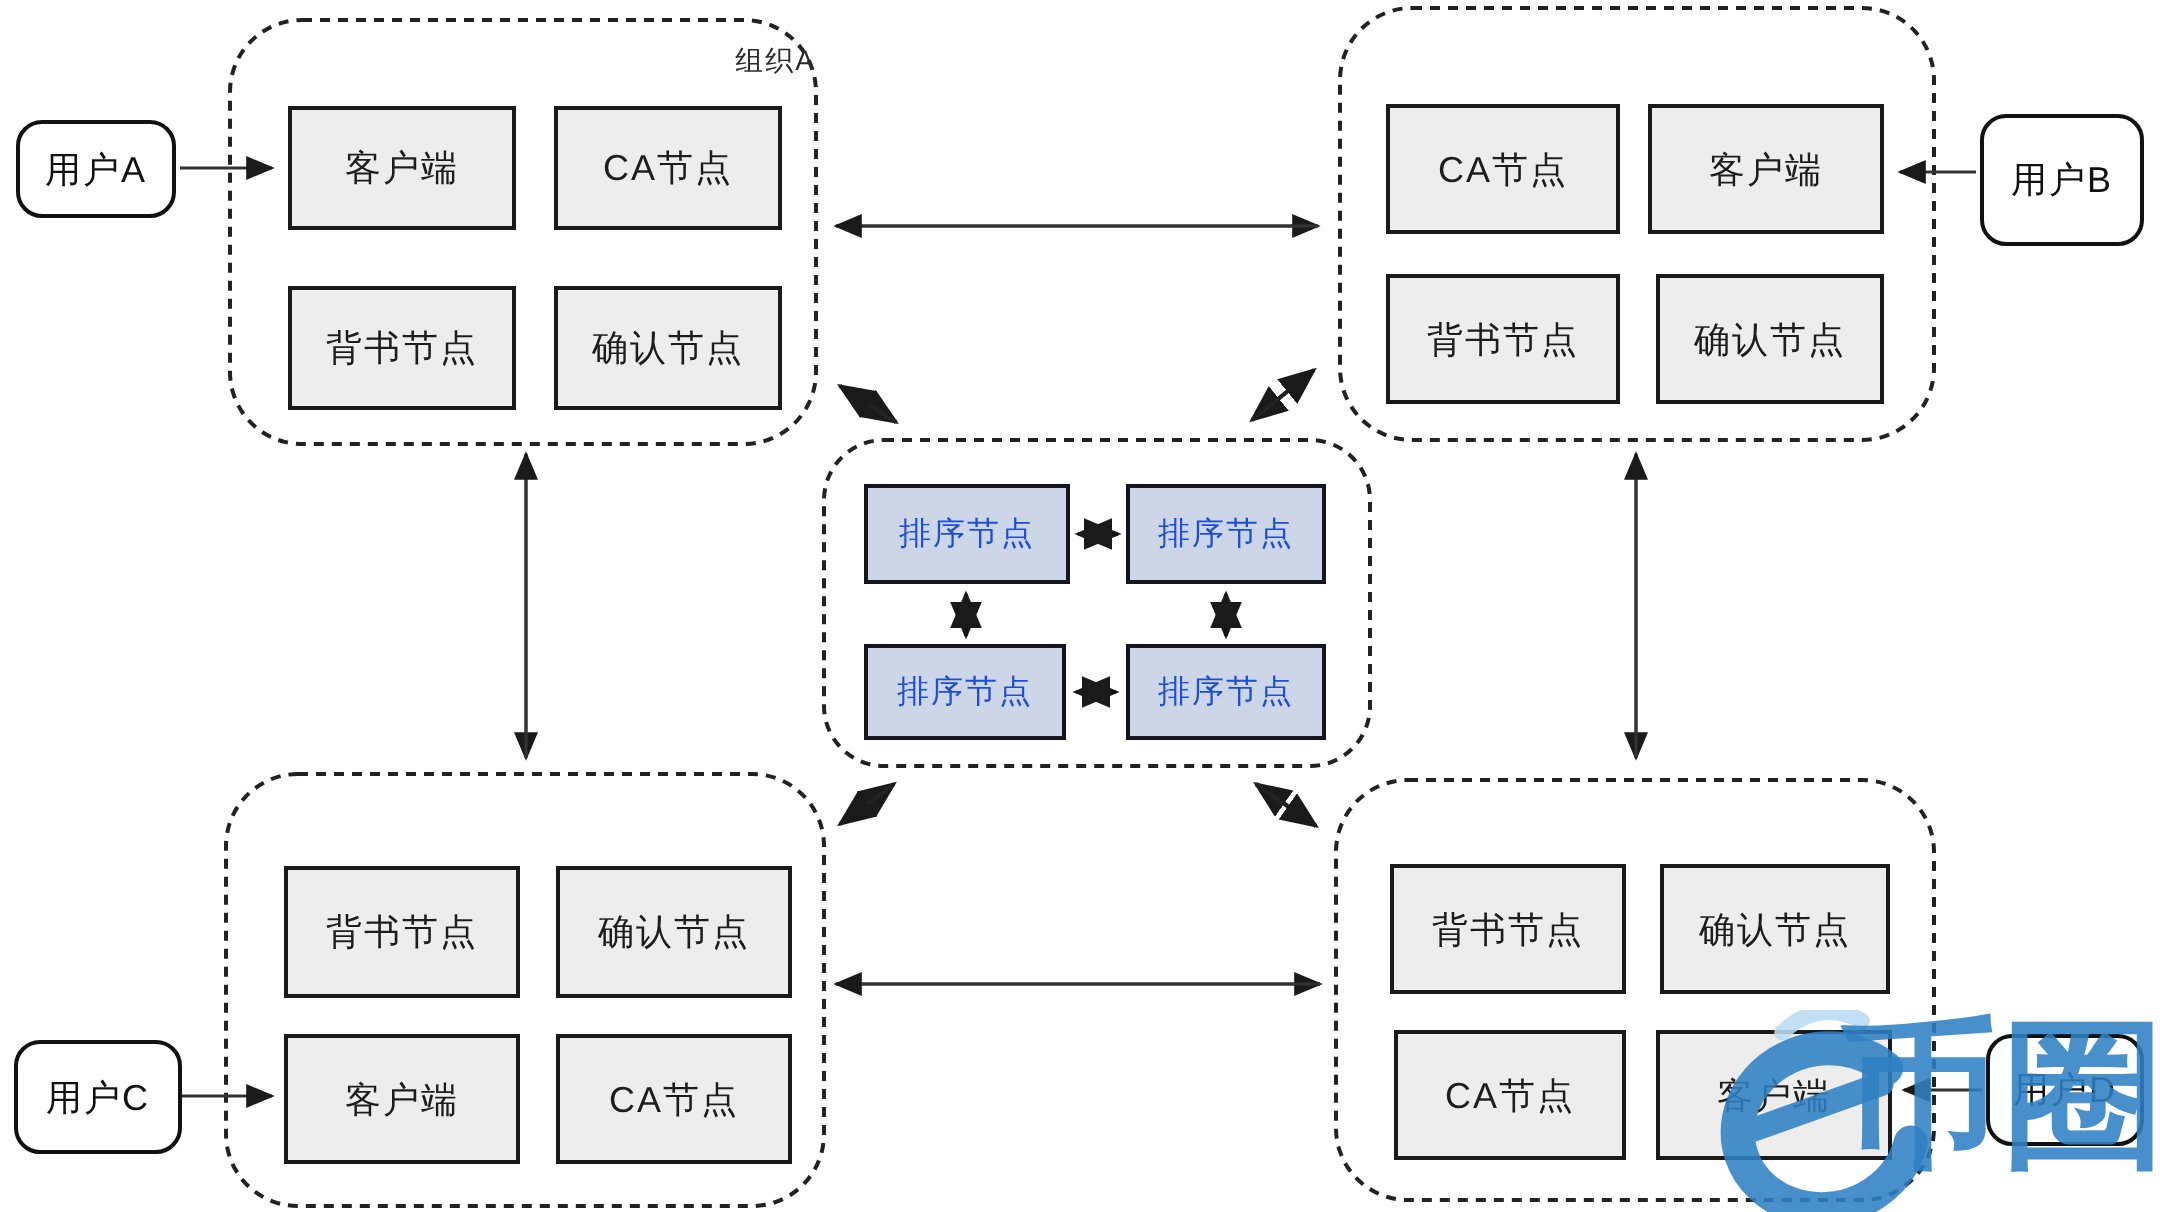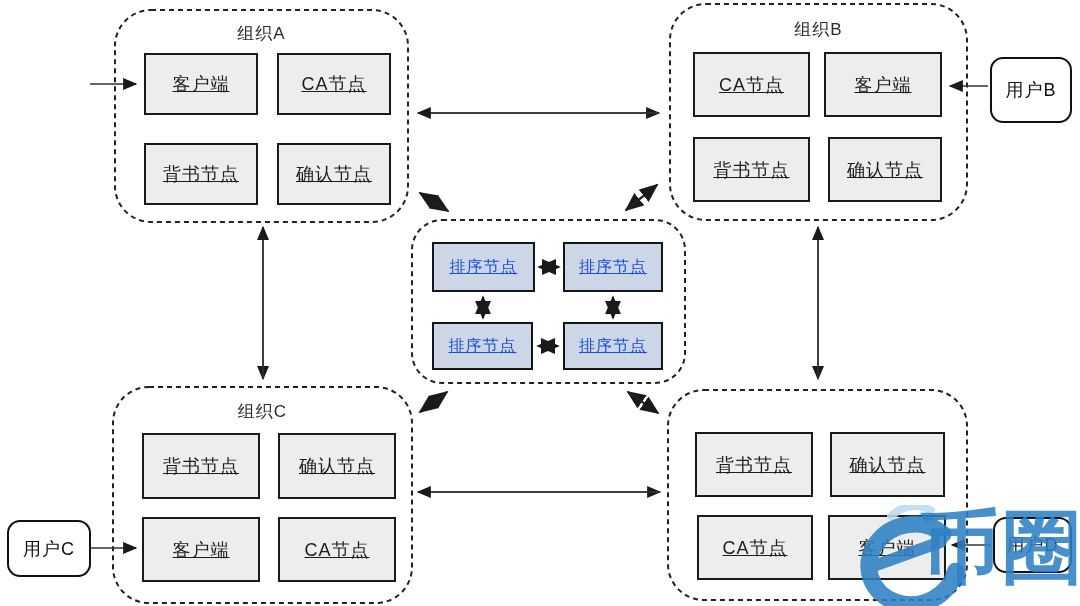--- a/index.html
+++ b/index.html
@@ -4,30 +4,29 @@
 <style>
   html,body{margin:0;padding:0;background:#fff;}
   .stage{
     position:relative;width:1080px;height:606px;background:#ffffff;
     overflow:hidden;
     font-family:"Liberation Sans","DejaVu Sans",sans-serif;
     color:#1a1a1a;
   }
   .lines{position:absolute;left:0;top:0;z-index:1;}
   .org-title{
-    position:absolute;z-index:3;text-align:center;
-    font-size:17px;color:#2b2b2b;letter-spacing:1px;
+    position:absolute;z-index:3;text-align:right;
+    font-size:14px;color:#2b2b2b;letter-spacing:1px;
   }
   .node{
     position:absolute;z-index:3;
     background:#ededed;border:2px solid #1a1a1a;
     display:flex;align-items:center;justify-content:center;
     font-size:18px;color:#1d1d1d;letter-spacing:1px;
     box-sizing:border-box;
-    text-decoration:underline;
   }
   .orderer{
     background:#ccd6e6;border:2px solid #15161c;
     font-size:16px;color:#1d4ed8;
   }
   .user{
     position:absolute;z-index:3;
     background:#ffffff;border:2.5px solid #111;border-radius:13px;
     display:flex;align-items:center;justify-content:center;
     font-size:18px;color:#111;box-sizing:border-box;letter-spacing:1px;
@@ -114,42 +113,41 @@
     <line x1="90" y1="548" x2="136" y2="548" stroke="#333" stroke-width="1.5" marker-end="url(#ah)"></line>
     <line x1="991" y1="545" x2="952" y2="545" stroke="#333" stroke-width="1.5" marker-end="url(#ah)"></line>
   </svg>
 
   <div class="org-title" style="left:115px;top:22px;width:293px">组织A</div>
   <div class="node" style="left:144px;top:53px;width:114px;height:62px">客户端</div>
   <div class="node" style="left:277px;top:53px;width:114px;height:62px">CA节点</div>
   <div class="node" style="left:144px;top:143px;width:114px;height:62px">背书节点</div>
   <div class="node" style="left:277px;top:143px;width:114px;height:62px">确认节点</div>
 
-  <div class="org-title" style="left:670px;top:18px;width:297px">组织B</div>
   <div class="node" style="left:693px;top:52px;width:117px;height:65px">CA节点</div>
   <div class="node" style="left:824px;top:52px;width:118px;height:65px">客户端</div>
   <div class="node" style="left:693px;top:137px;width:117px;height:65px">背书节点</div>
   <div class="node" style="left:828px;top:137px;width:114px;height:65px">确认节点</div>
 
-  <div class="org-title" style="left:113px;top:400px;width:299px">组织C</div>
   <div class="node" style="left:142px;top:433px;width:118px;height:66px">背书节点</div>
   <div class="node" style="left:278px;top:433px;width:118px;height:66px">确认节点</div>
   <div class="node" style="left:142px;top:517px;width:118px;height:65px">客户端</div>
   <div class="node" style="left:278px;top:517px;width:118px;height:65px">CA节点</div>
 
   <div class="node" style="left:695px;top:432px;width:118px;height:65px">背书节点</div>
   <div class="node" style="left:830px;top:432px;width:115px;height:65px">确认节点</div>
   <div class="node" style="left:697px;top:515px;width:116px;height:65px">CA节点</div>
   <div class="node" style="left:828px;top:515px;width:118px;height:65px">客户端</div>
 
   <div class="node orderer" style="left:432px;top:242px;width:103px;height:50px">排序节点</div>
   <div class="node orderer" style="left:563px;top:242px;width:100px;height:50px">排序节点</div>
   <div class="node orderer" style="left:432px;top:322px;width:101px;height:48px">排序节点</div>
   <div class="node orderer" style="left:563px;top:322px;width:100px;height:48px">排序节点</div>
 
+  <div class="user" style="left:8px;top:60px;width:80px;height:49px">用户A</div>
   <div class="user" style="left:990px;top:57px;width:82px;height:66px">用户B</div>
   <div class="user" style="left:7px;top:520px;width:84px;height:57px">用户C</div>
   <div class="user" style="left:993px;top:517px;width:79px;height:56px">用户D</div>
 
   <svg class="wm-logo" width="130" height="110" viewBox="0 0 130 110">
     <g transform="rotate(-14 65 58)" opacity="0.88">
       <path d="M104 38 A 44 40 0 1 0 107 77" fill="none" stroke="#2e81c4" stroke-width="17" stroke-linecap="round"></path>
       <path d="M30 52 L 100 45" stroke="#2e81c4" stroke-width="12" stroke-linecap="round"></path>
       <path d="M58 8 q 22 -12 40 4" fill="none" stroke="#b9dcf2" stroke-width="8" stroke-linecap="round"></path>
     </g>

